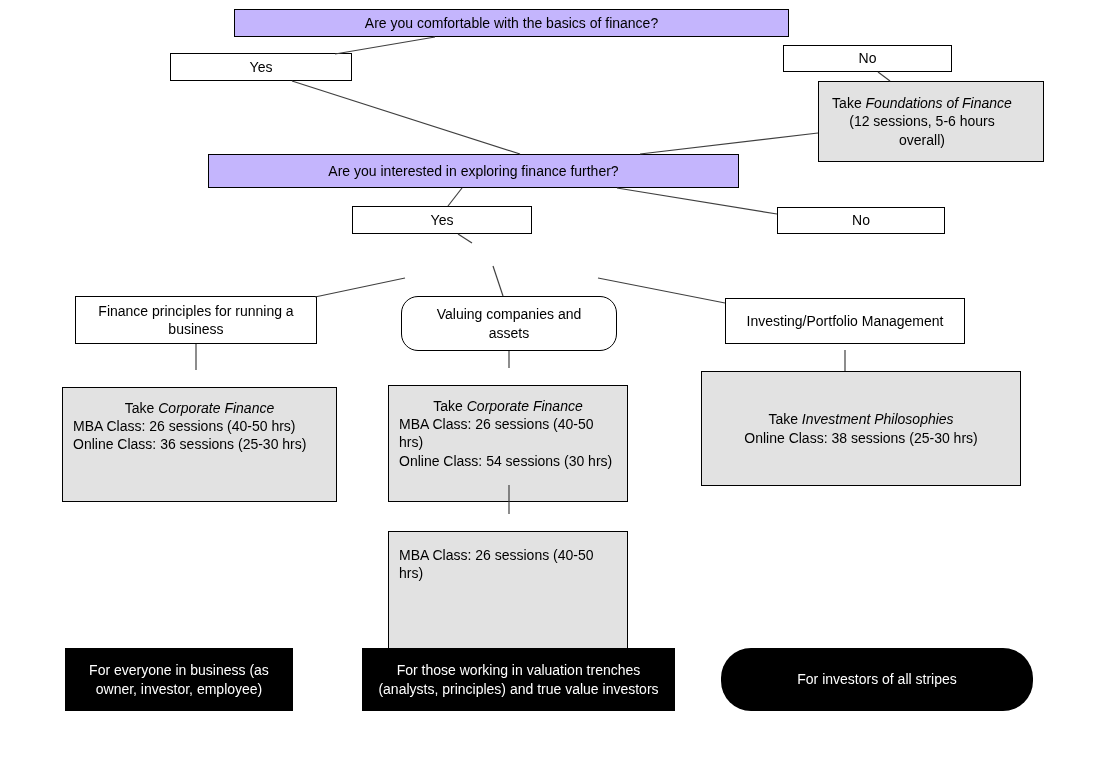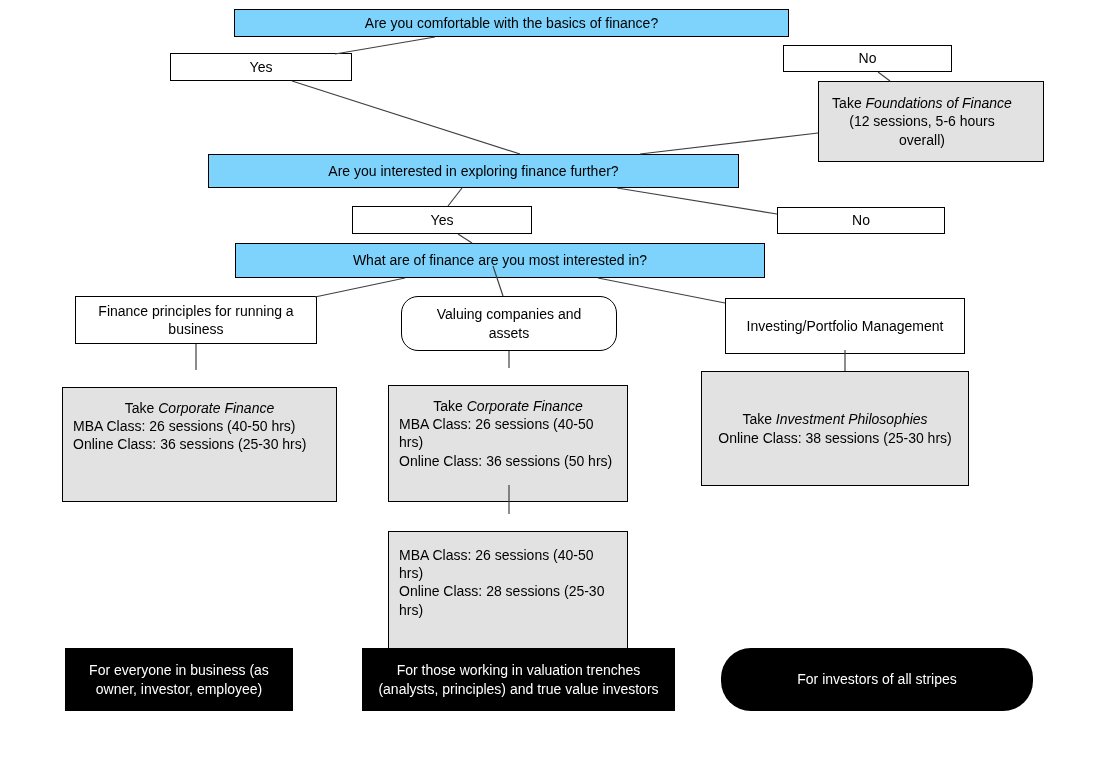--- a/index.html
+++ b/index.html
@@ -9,21 +9,21 @@
     font-family:"Liberation Sans", sans-serif;
     color:#000;
   }
   .node {
     position:absolute; box-sizing:border-box;
     border:1.5px solid #000000;
     display:flex; flex-direction:column; align-items:center; justify-content:center;
     text-align:center; font-size:14px; line-height:1.3;
     z-index:1;
   }
-  .question { background:#7dd3fc; }
+  .question { background:#c4b5fd; }
   .answer   { background:#ffffff; }
   .result   { background:#e2e2e2; }
   .terminal { background:#000000; color:#ffffff; border:none; padding:4px 10px; }
   .course-box {
     display:block; text-align:left; padding:11px 10px 0 10px;margin-top:17px;
   }
   .course-box .title-line { text-align:center; }
   .italic { font-style:italic; }
   .pad-sm { padding-left:10px; padding-right:28px; }
 
@@ -31,24 +31,24 @@
   .q1   { left:234px; top:9px;   width:555px; height:28px; }
   .yes1 { left:170px; top:53px;  width:182px; height:28px; }
   .no1  { left:783px; top:45px;  width:169px; height:27px; }
   .found{ left:818px; top:81px;  width:226px; height:81px; }
   .q2   { left:208px; top:154px; width:531px; height:34px; }
   .yes2 { left:352px; top:206px; width:180px; height:28px; }
   .no2  { left:777px; top:207px; width:168px; height:27px; }
   .q3   { left:235px; top:243px; width:530px; height:35px; }
   .b1   { left:75px;  top:296px; width:242px; height:48px; }
   .b2   { left:401px; top:296px; width:216px; height:55px; padding:0 13px;border-radius:17px; }
-  .b3   { left:725px; top:298px; width:240px; height:56px; }
+  .b3   { left:725px; top:298px; width:240px; height:46px; }
   .t1   { left:62px;  top:370px; width:275px; height:115px; }
   .t2   { left:388px; top:368px; width:240px; height:117px; }
-  .t3   { left:701px; top:371px; width:268px; height:115px; padding:8px 8px; }
+  .t3   { left:701px; top:371px; width:320px; height:115px; padding:8px 8px; }
   .t4   { left:388px; top:514px; width:240px; height:124px; padding-top:14px; }
   .k1   { left:65px;  top:648px; width:228px; height:63px; }
   .k2   { left:362px; top:648px; width:313px; height:63px; }
   .k3   { left:721px; top:648px; width:312px; height:63px;border-radius:30px; }
 
   svg.connector-layer {
     position:absolute; left:0; top:0; width:1116px; height:783px;
     z-index:2; pointer-events:none;
   }
   svg.connector-layer line { stroke:#404040; stroke-width:1.2; }
@@ -79,23 +79,20 @@
   </div>
 
   <div class="node answer yes2">
     <span>Yes</span>
   </div>
 
   <div class="node answer no2">
     <span>No</span>
   </div>
 
-  <div class="node question q3">
-    <span>What are of finance are you most interested in?</span>
-  </div>
 
   <div class="node answer b1">
     <span>Finance principles for running a business</span>
   </div>
 
   <div class="node answer b2">
     <span>Valuing companies and assets</span>
   </div>
 
   <div class="node answer b3">
@@ -104,31 +101,30 @@
 
   <div class="node result course-box t1">
     <div class="title-line"><span>Take </span><span class="italic">Corporate Finance</span></div>
     <div>MBA Class: 26 sessions (40-50 hrs)</div>
     <div>Online Class: 36 sessions (25-30 hrs)</div>
   </div>
 
   <div class="node result course-box t2">
     <div class="title-line"><span>Take </span><span class="italic">Corporate Finance</span></div>
     <div>MBA Class: 26 sessions (40-50 hrs)</div>
-    <div>Online Class: 36 sessions (50 hrs)</div>
+    <div>Online Class: 54 sessions (30 hrs)</div>
   </div>
 
   <div class="node result t3">
     <div><span>Take </span><span class="italic">Investment Philosophies</span></div>
     <div>Online Class: 38 sessions (25-30 hrs)</div>
   </div>
 
   <div class="node result course-box t4">
     <div>MBA Class: 26 sessions (40-50 hrs)</div>
-    <div>Online Class: 28 sessions (25-30 hrs)</div>
   </div>
 
   <div class="node terminal k1">
     <span>For everyone in business (as owner, investor, employee)</span>
   </div>
 
   <div class="node terminal k2">
     <span>For those working in valuation trenches (analysts, principles) and true value investors</span>
   </div>
 

